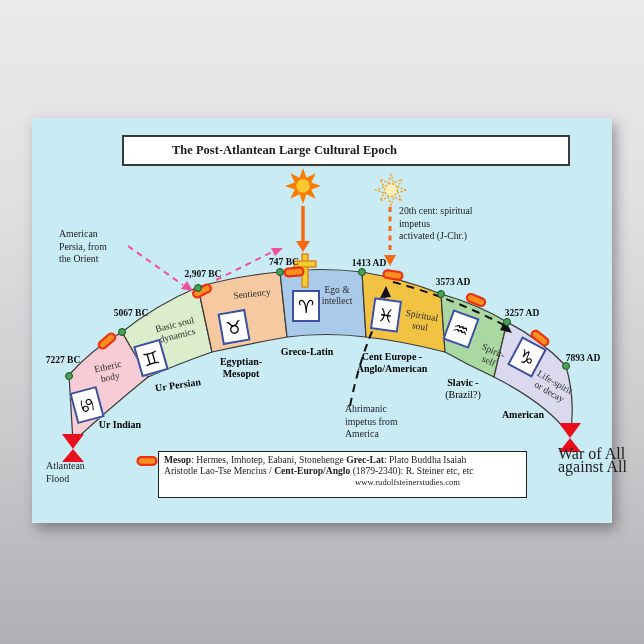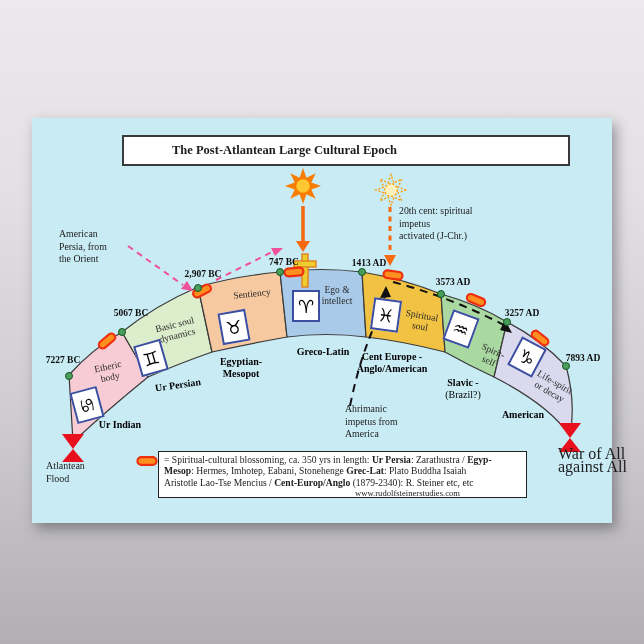--- a/index.html
+++ b/index.html
@@ -121,21 +121,21 @@
   <span class="lbl date" style="left:453px;top:282px;">3573 AD</span>
   <span class="lbl date" style="left:522px;top:313px;">3257 AD</span>
   <span class="lbl date" style="left:583px;top:358px;">7893 AD</span>
 
   <span class="lbl epoch" style="left:120px;top:425px;text-align:right;">Ur Indian</span>
   <span class="lbl epoch" style="left:178px;top:385px;transform:translate(-50%,-50%) rotate(-8deg);">Ur Persian</span>
   <div class="lbl epoch ctr" style="left:241px;top:367px;">
     <span class="line">Egyptian-</span>
     <span class="line">Mesopot</span>
   </div>
-  <span class="lbl epoch" style="left:323px;top:352px;">Greco-Latin</span>
+  <span class="lbl epoch" style="left:307px;top:352px;">Greco-Latin</span>
   <div class="lbl epoch ctr" style="left:392px;top:362px;">
     <span class="line">Cent Europe -</span>
     <span class="line">Anglo/American</span>
   </div>
   <div class="lbl epoch ctr" style="left:463px;top:388px;">
     <span class="line">Slavic -</span>
     <span class="line notbold">(Brazil?)</span>
   </div>
   <span class="lbl epoch" style="left:523px;top:415px;">American</span>
 
@@ -205,18 +205,17 @@
   <div class="block" style="left:46px;top:460px;font-size:10px;">
     <span class="line">Atlantean</span>
     <span class="line">Flood</span>
   </div>
   <div class="block" style="left:558px;top:448px;font-size:16px;">
     <span class="line">War of All</span>
     <span class="line">against All</span>
   </div>
 
   <div class="legendbox">
-    <div><span>=  Spiritual-cultural blossoming, ca. 350 yrs in length: </span><b>Ur Persia</b><span>: Zarathustra / </span><b>Egyp-</b></div>
     <div><b>Mesop</b><span>: Hermes, Imhotep, Eabani, Stonehenge  </span><b>Grec-Lat</b><span>: Plato Buddha Isaiah</span></div>
     <div><span>Aristotle Lao-Tse Mencius / </span><b>Cent-Europ/Anglo</b><span> (1879-2340): R. Steiner etc, etc</span></div>
     <div class="legurl">www.rudolfsteinerstudies.com</div>
   </div>
 </div>
 
 </body></html>

